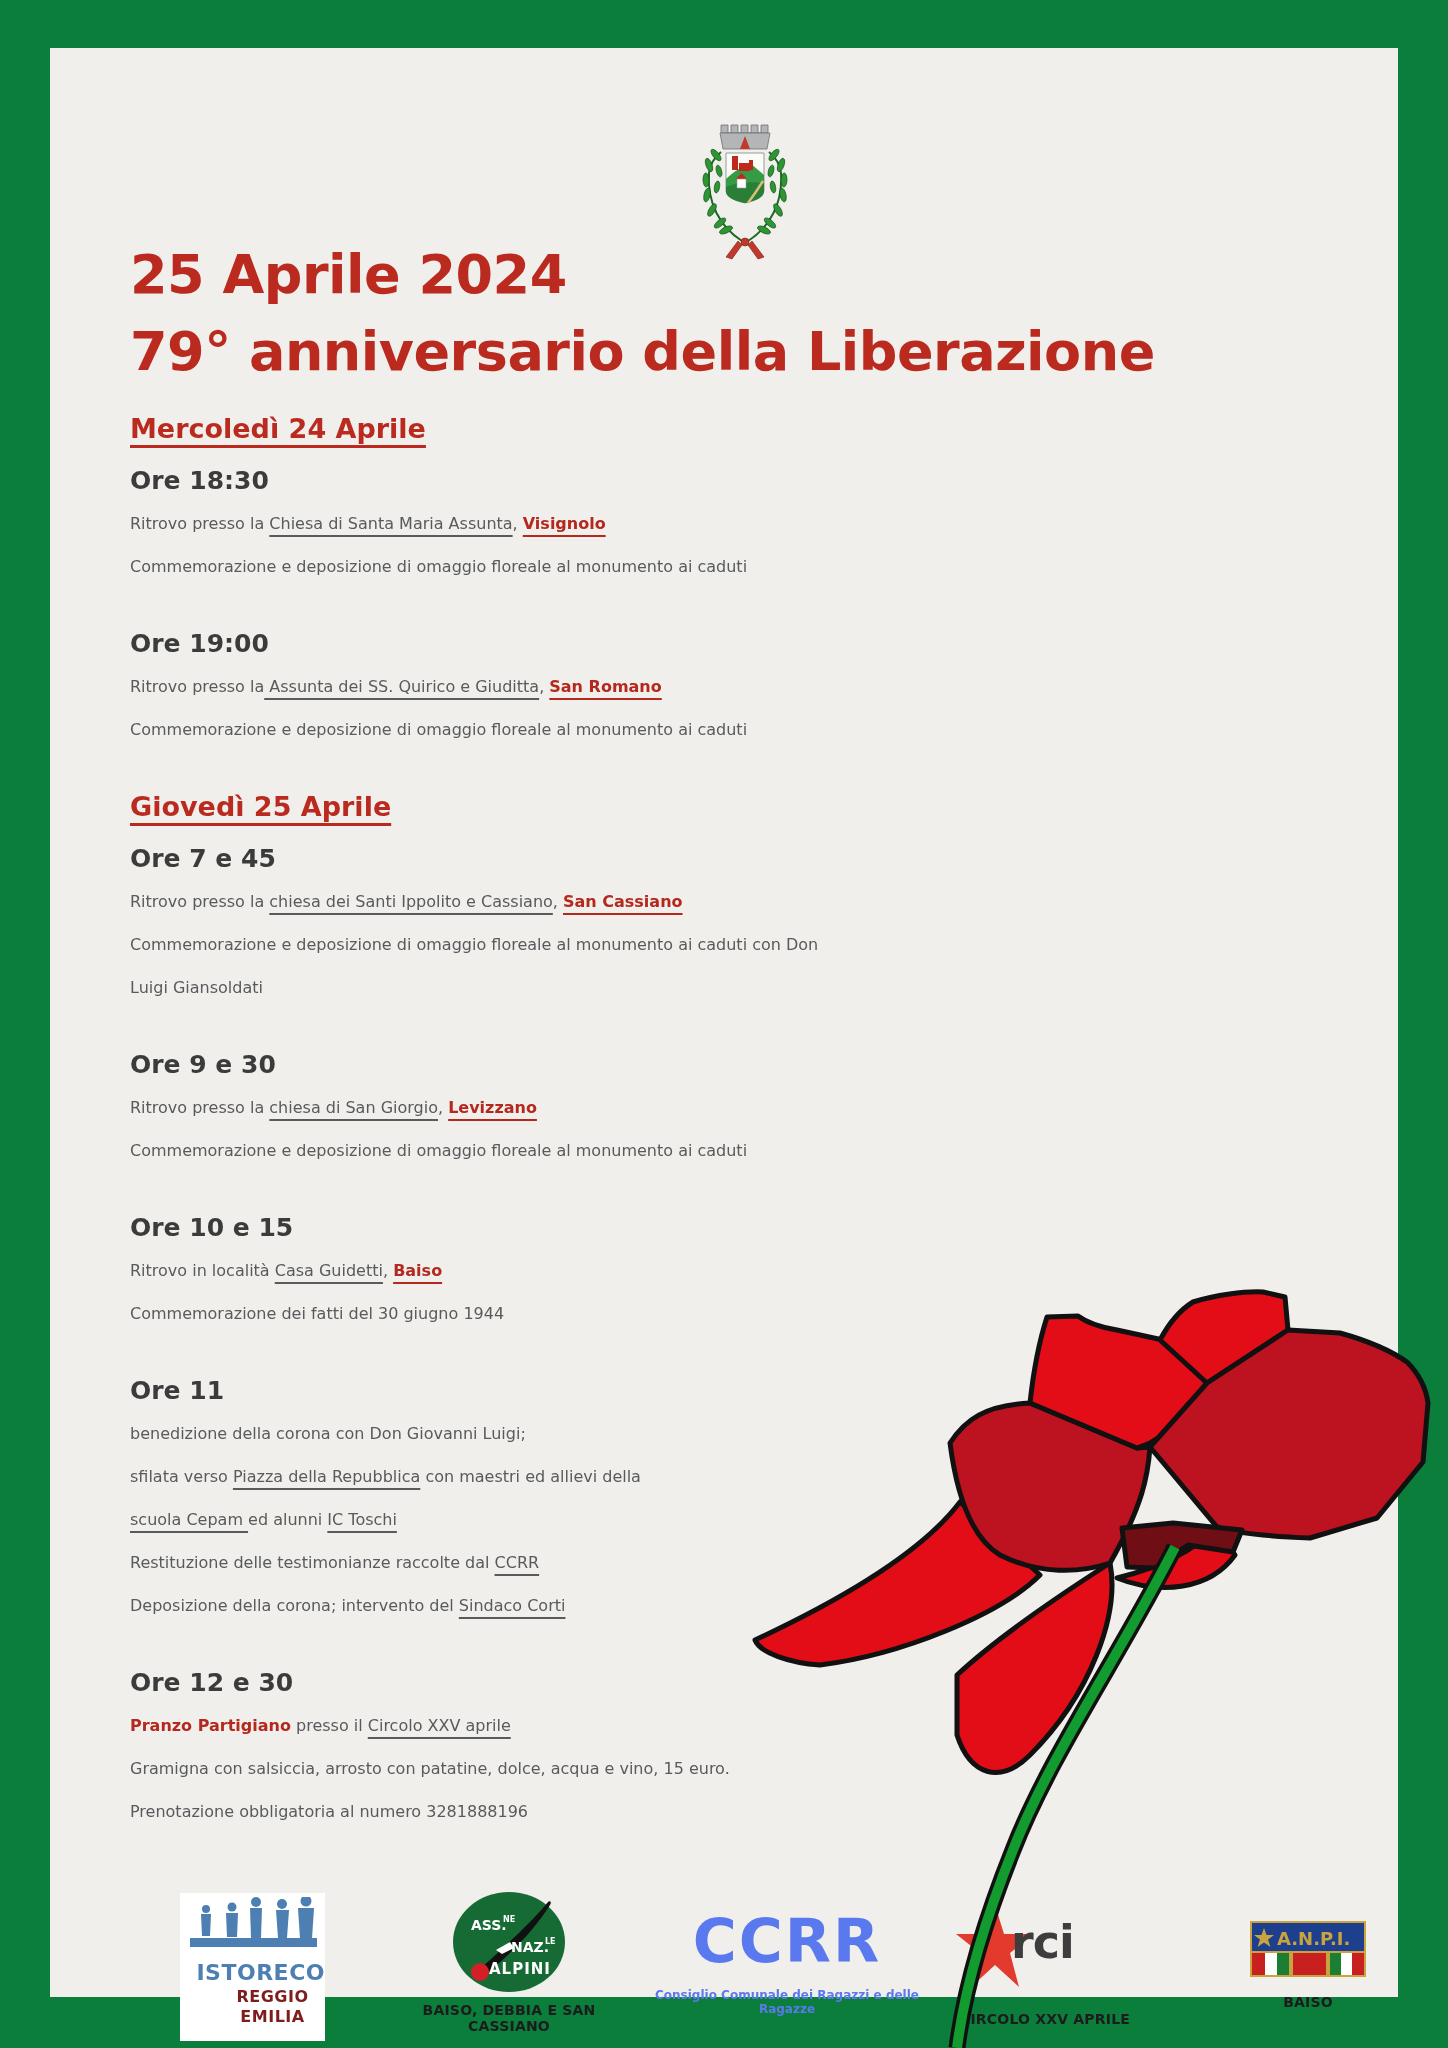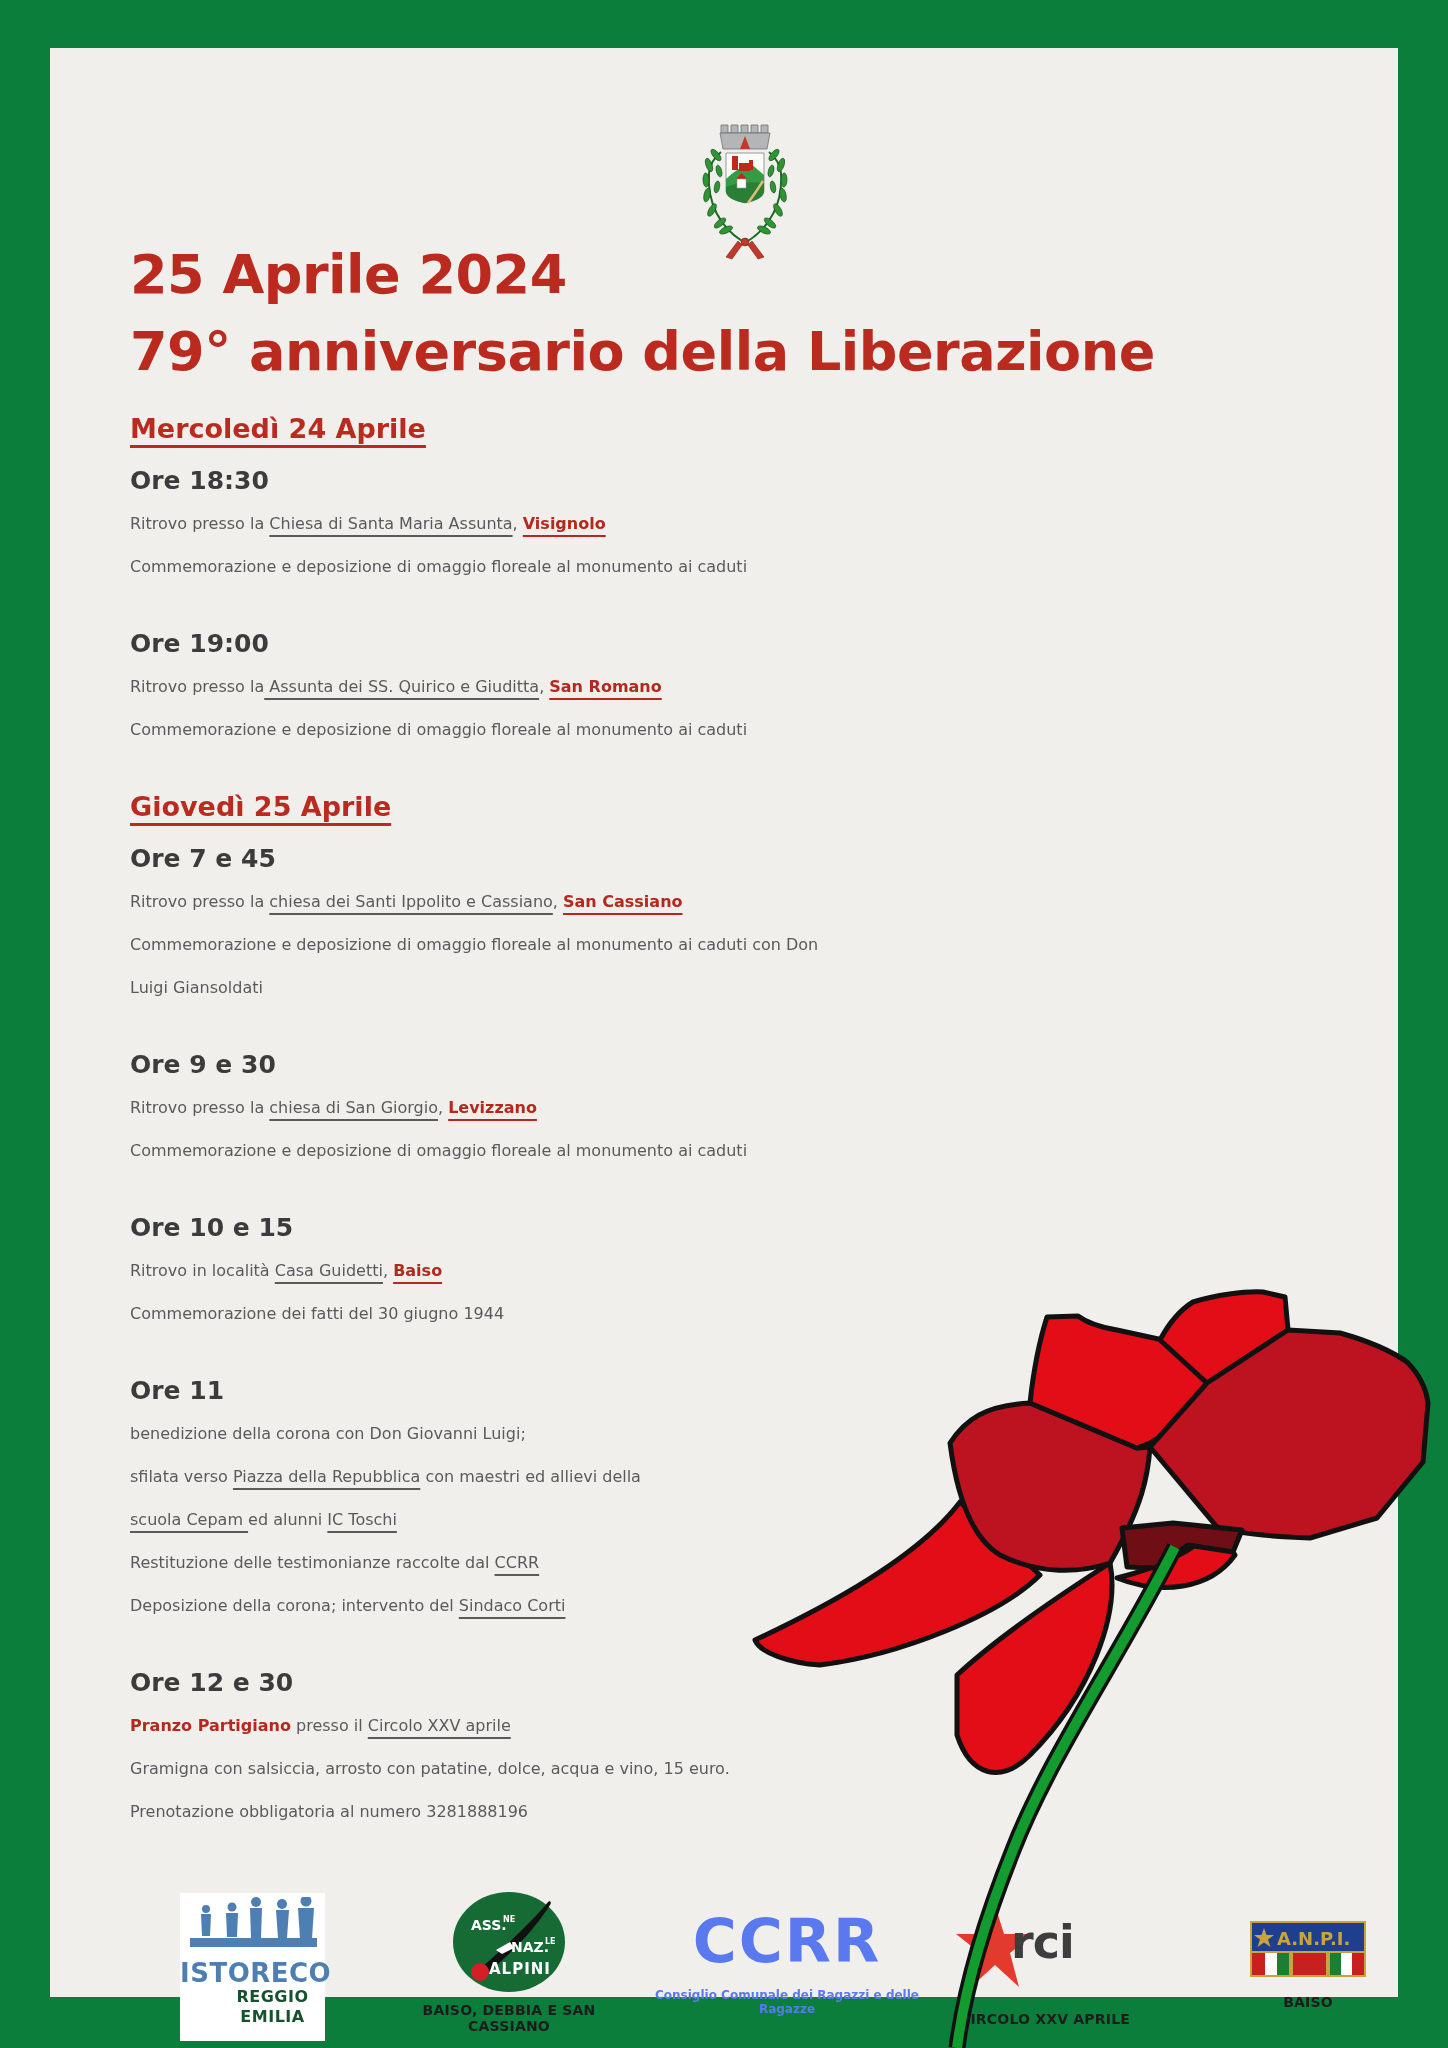--- a/index.html
+++ b/index.html
@@ -15,22 +15,22 @@
   .event{margin-top:9px;margin-bottom:34px;}
   .event-time{font-size:25px;font-weight:bold;color:var(--time-text,#3b3b3c);line-height:43px;}
   .event-line{font-size:16px;color:var(--body-text,#595a5c);line-height:43px;}
   .u{text-decoration:underline;text-decoration-thickness:2px;text-underline-offset:6px;}
   .rb{color:var(--accent-red,#b5281e);font-weight:bold;}
   
   .logos{position:absolute;left:0;top:1840px;width:1448px;height:160px;}
   .logo{position:absolute;text-align:center;}
   .logo-caption{font-size:14px;font-weight:bold;color:#1c1c1c;letter-spacing:0.2px;}
   .istoreco{left:130px;top:5px;width:145px;height:140px;background:#ffffff;padding:4px 0;}
-  .istoreco-word{font-size:26px;font-weight:bold;color:#4d7fb3;letter-spacing:0.5px;line-height:28px;margin-top:2px;}
-  .istoreco-sub{font-size:16px;font-weight:bold;color:#14532d;letter-spacing:0.5px;line-height:20px;padding-left:40px;}
+  .istoreco-word{font-size:22px;font-weight:bold;color:#4d7fb3;letter-spacing:0.5px;line-height:28px;margin-top:2px;text-align:right;}
+  .istoreco-sub{font-size:16px;font-weight:bold;color:#7f1d1d;letter-spacing:0.5px;line-height:20px;padding-left:40px;}
   .alpini{left:349px;top:4px;width:220px;}
   .alpini .logo-caption{margin-top:6px;}
   .ccrr{left:587px;top:22px;width:300px;}
   .ccrr-word{font-size:60px;font-weight:bold;color:#5b79ee;letter-spacing:2px;line-height:62px;}
   .ccrr-caption{font-size:12px;font-weight:bold;color:#5b79ee;margin-top:16px;}
   .arci{left:905px;top:15px;width:170px;height:130px;}
   .arci-star{position:absolute;left:0;top:0;}
   .arci-word{position:absolute;left:26px;top:12px;font-size:46px;font-weight:bold;letter-spacing:-1px;}
   .arci-a{color:#e23b2e;}
   .arci-rci{color:#3d3d3d;}

